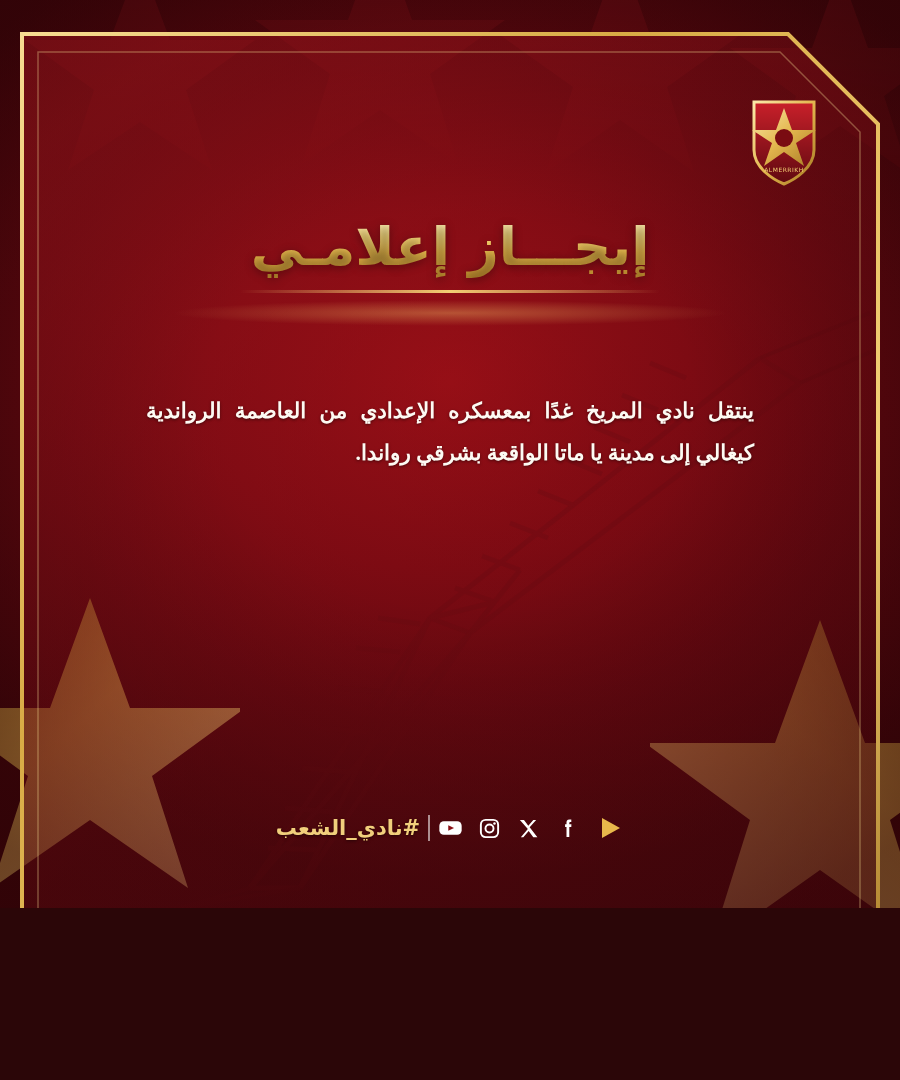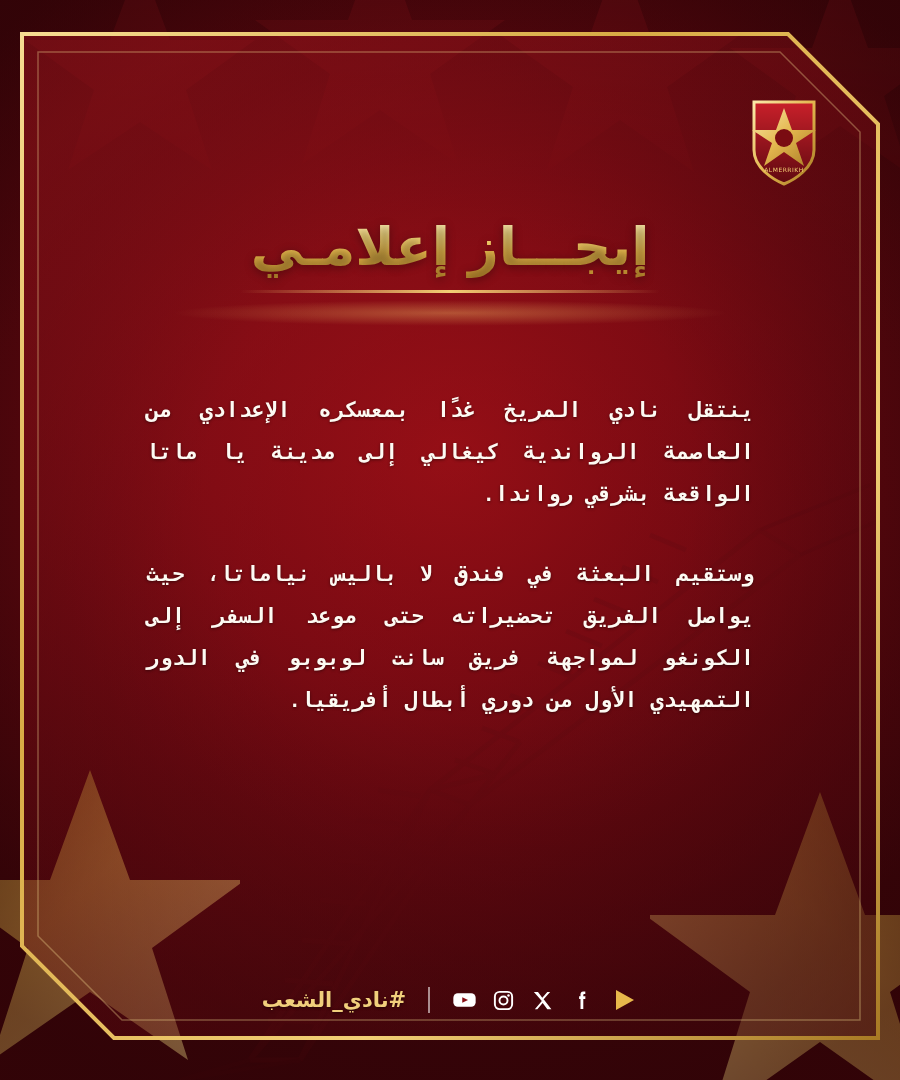--- a/index.html
+++ b/index.html
@@ -10,21 +10,21 @@
   body {
     width: 900px;
     height: 1080px;
     overflow: hidden;
     font-family: "DejaVu Sans", sans-serif;
   }
 
   .poster {
     position: relative;
     width: 900px;
-    height: 1080px;
+    height: 908px;
     overflow: hidden;
     background:
       radial-gradient(ellipse 70% 55% at 50% 42%, #9e0f16 0%, #7d0a12 38%, #5a070e 68%, #3d050a 100%);
   }
 
   
   .bg-stars {
     position: absolute;
     inset: 0;
     opacity: 0.22;
@@ -137,35 +137,34 @@
     text-align-last: right;
     direction: rtl;
   }
   .para {
     color: #fdfaf3;
     font-size: 21.5px;
     line-height: 1.95;
     font-weight: bold;
     margin: 0 0 38px 0;
     text-shadow: 0 1px 3px rgba(0,0,0,0.45);
-    font-family: Liberation Mono, monospace;
+    font-family: Liberation Serif, serif;
   }
   .para:last-child { margin-bottom: 0; }
 
   
   .footer {
     position: absolute;
     left: 145px;
     right: 145px;
     bottom: 52px;
     height: 56px;
     display: flex;
     align-items: center;
     justify-content: center;
-    gap: 14px;
   }
   .footer-social {
     display: flex;
     align-items: center;
     gap: 14px;
   }
   .play-badge {
     width: 30px;
     height: 30px;
     display: flex;
@@ -294,21 +293,20 @@
     </svg>
 
     <div class="title-wrap">
       <div class="title">إيجـــاز إعلامـي</div>
       <div class="title-rule"></div>
       <div class="title-glow"></div>
     </div>
 
     <div class="body">
       <p class="para">ينتقل نادي المريخ غدًا بمعسكره الإعدادي من العاصمة الرواندية كيغالي إلى مدينة يا ماتا الواقعة بشرقي رواندا.</p>
-      <p class="para">وستقيم البعثة في فندق لا باليس نياماتا، حيث يواصل الفريق تحضيراته حتى موعد السفر إلى الكونغو لمواجهة فريق سانت لوبوبو في الدور التمهيدي الأول من دوري أبطال أفريقيا.</p>
     </div>
   </div>
 
   <div class="footer">
     <div class="footer-social">
       <span class="play-badge">
         <svg viewBox="0 0 30 30" width="30" height="30">
             <polygon points="8,5 26,15 8,25" fill="#e8b84b"></polygon>
           </svg>
       </span>

